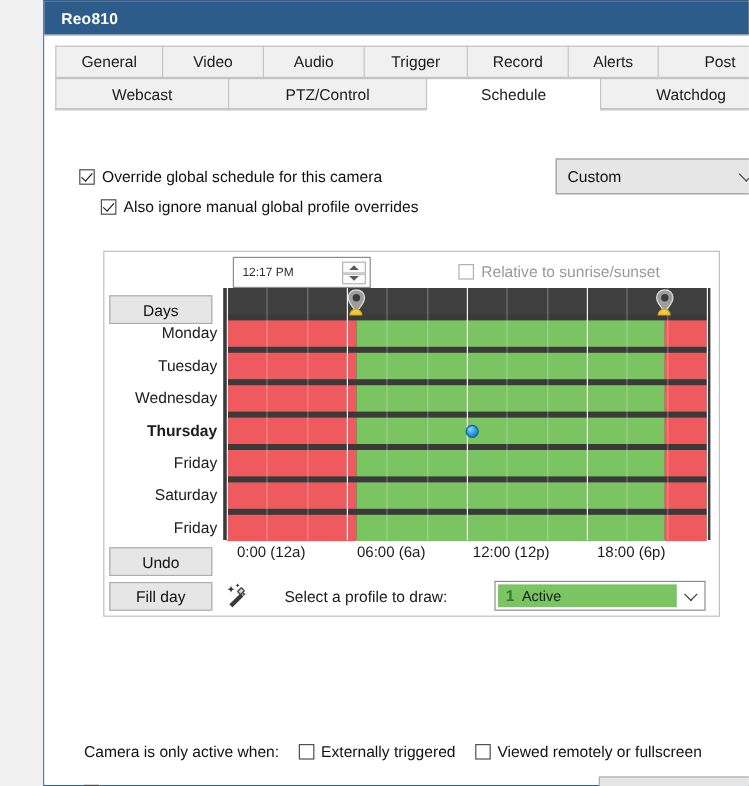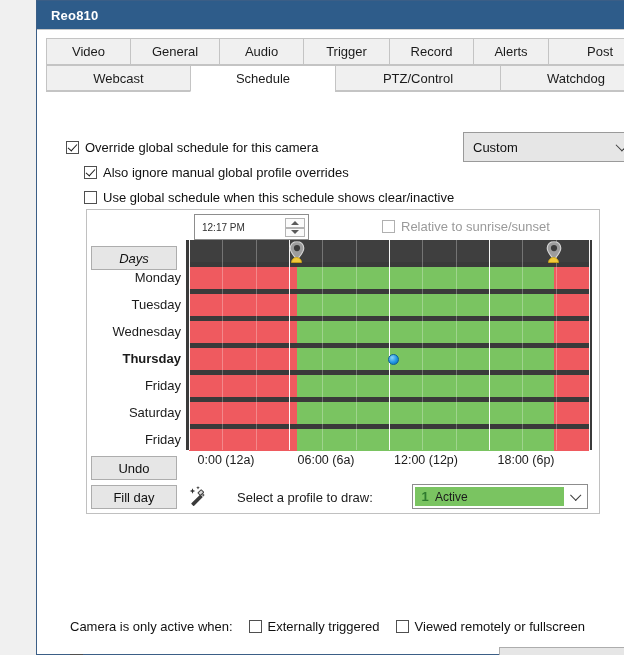--- a/index.html
+++ b/index.html
@@ -154,21 +154,21 @@
     display: flex; align-items: center; justify-content: center;
     font-size: 6px; color: #555;
     line-height: 1;
   }
   .tri-up  { width:0;height:0;border-left:4px solid transparent;border-right:4px solid transparent;border-bottom:4px solid #5a5a5a; }
   .tri-dn  { width:0;height:0;border-left:4px solid transparent;border-right:4px solid transparent;border-top:4px solid #5a5a5a; }
 
   #rel-cb { position: absolute; left: 295px; top: 9px; }
 
   
-  #btn-days { position: absolute; left: 4px; top: 36px; width: 86px; height: 24px; font-style: italic; }
+  #btn-days { position: absolute; left: 4px; top: 36px; width: 86px; height: 24px; }
   #btn-undo { position: absolute; left: 4px; top: 246px; width: 86px; height: 24px; text-align: center; }
   #btn-fill { position: absolute; left: 4px; top: 275px; width: 86px; height: 24px; }
 
   
   #wand {
     position: absolute; left: 98px; top: 275px;
     width: 24px; height: 24px;
   }
 
   
@@ -275,25 +275,25 @@
 <div id="window">
 
   <div id="titlebar">
     <span class="title-text">Reo810</span>
   </div>
 
   <div id="client">
 
     <div id="tabstrip">
       <div class="tabrow row1" id="tabrow1">
+          <div class="tab" style="flex: 0 0 89px;">
+            <span>General</span>
+          </div>
           <div class="tab" style="flex: 0 0 84px;">
             <span>Video</span>
-          </div>
-          <div class="tab" style="flex: 0 0 89px;">
-            <span>General</span>
           </div>
           <div class="tab" style="flex: 0 0 84px;">
             <span>Audio</span>
           </div>
           <div class="tab" style="flex: 0 0 86px;">
             <span>Trigger</span>
           </div>
           <div class="tab" style="flex: 0 0 84px;">
             <span>Record</span>
           </div>
@@ -301,25 +301,25 @@
             <span>Alerts</span>
           </div>
           <div class="tab" style="flex: 0 0 104px;">
             <span>Post</span>
           </div>
         </div>
       <div class="tabrow row2" id="tabrow2">
           <div class="tab" style="flex: 0 0 144px;">
             <span>Webcast</span>
           </div>
+          <div class="tab" style="flex: 0 0 165px;">
+            <span>PTZ/Control</span>
+          </div>
           <div class="tab active" style="flex: 0 0 145px;">
             <span>Schedule</span>
-          </div>
-          <div class="tab" style="flex: 0 0 165px;">
-            <span>PTZ/Control</span>
           </div>
           <div class="tab" style="flex: 0 0 152px;">
             <span>Watchdog</span>
           </div>
         </div>
     </div>
 
     <div id="page">
 
       <div class="cb-row" style="position:absolute;left:29px;top:48px;">
@@ -330,24 +330,20 @@
       <div class="combo" style="position:absolute;left:426px;top:40px;width:172px;height:30px;">
         <span style="margin-left:9px;">Custom</span>
         <span class="chev"></span>
       </div>
 
       <div class="cb-row" style="position:absolute;left:47px;top:73px;">
         <span class="cbox checked"></span>
         <span class="cb-label">Also ignore manual global profile overrides</span>
       </div>
 
-      <div class="cb-row" style="position:absolute;left:47px;top:98px;">
-        <span class="cbox"></span>
-        <span class="cb-label">Use global schedule when this schedule shows clear/inactive</span>
-      </div>
 
       <div id="sched-frame">
 
         <div id="time-spin">
           <span class="tval">12:17 PM</span>
           <span class="spin">
             <div>
                 <span class="tri-up"></span>
               </div>
             <div>

